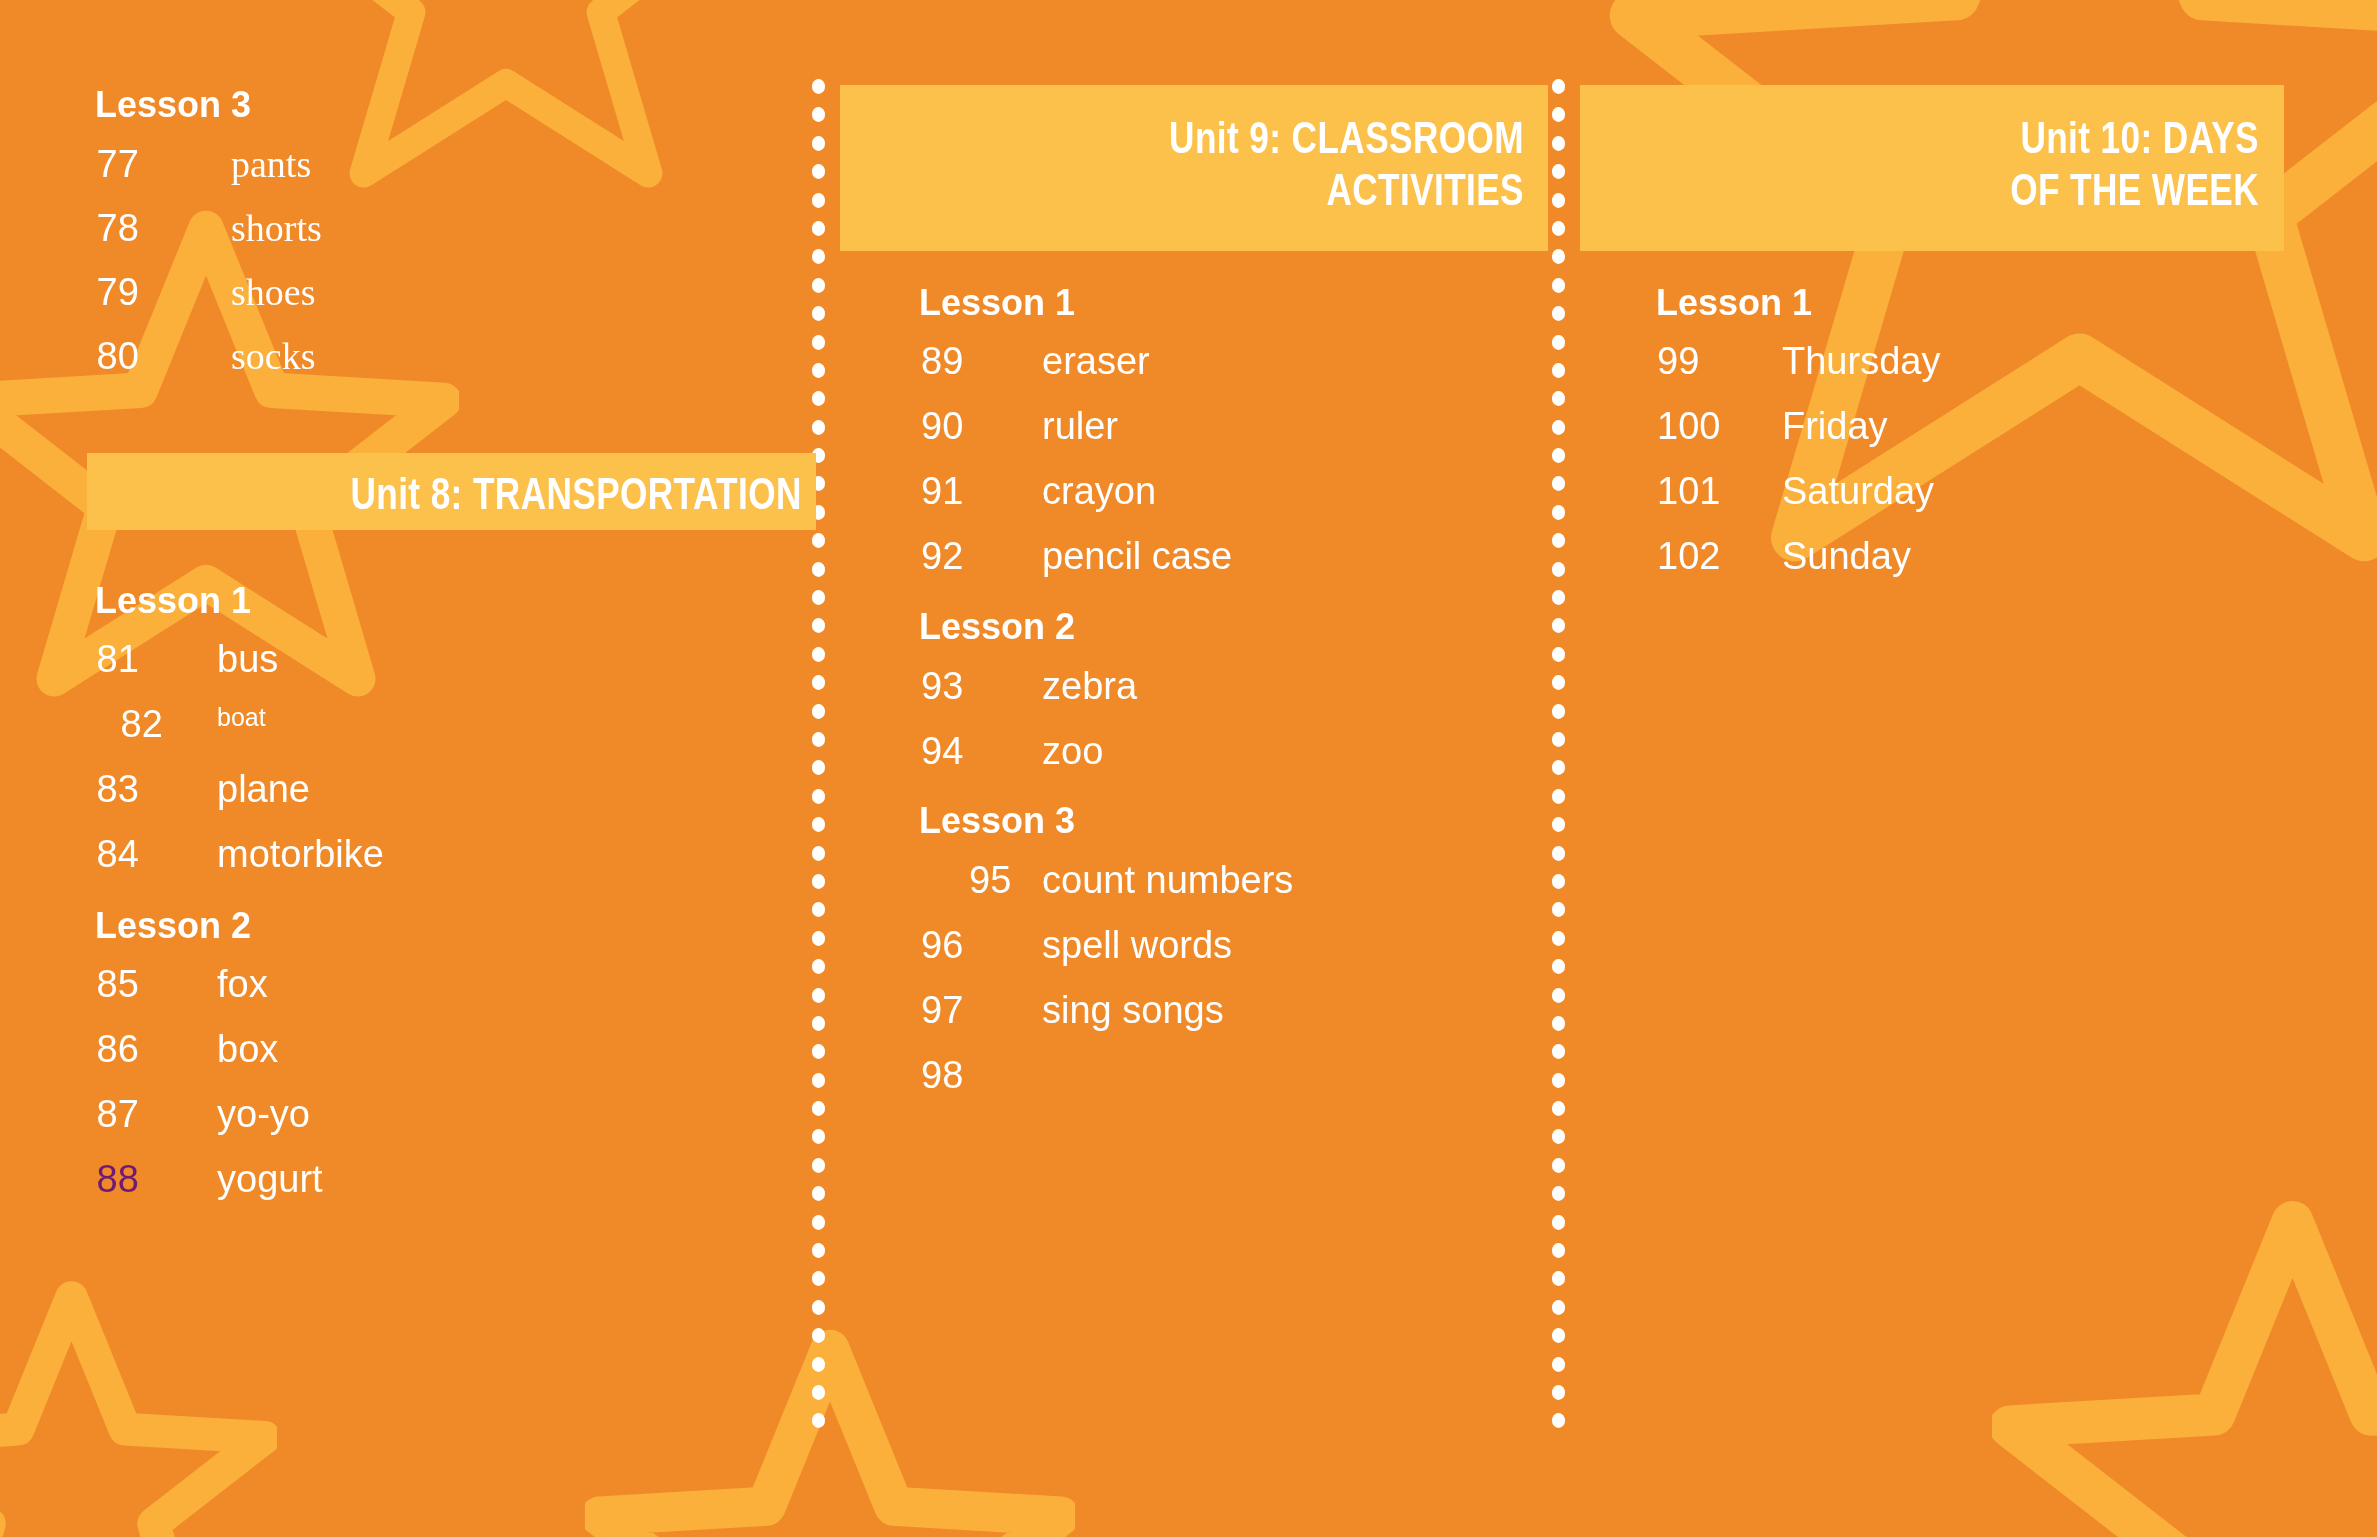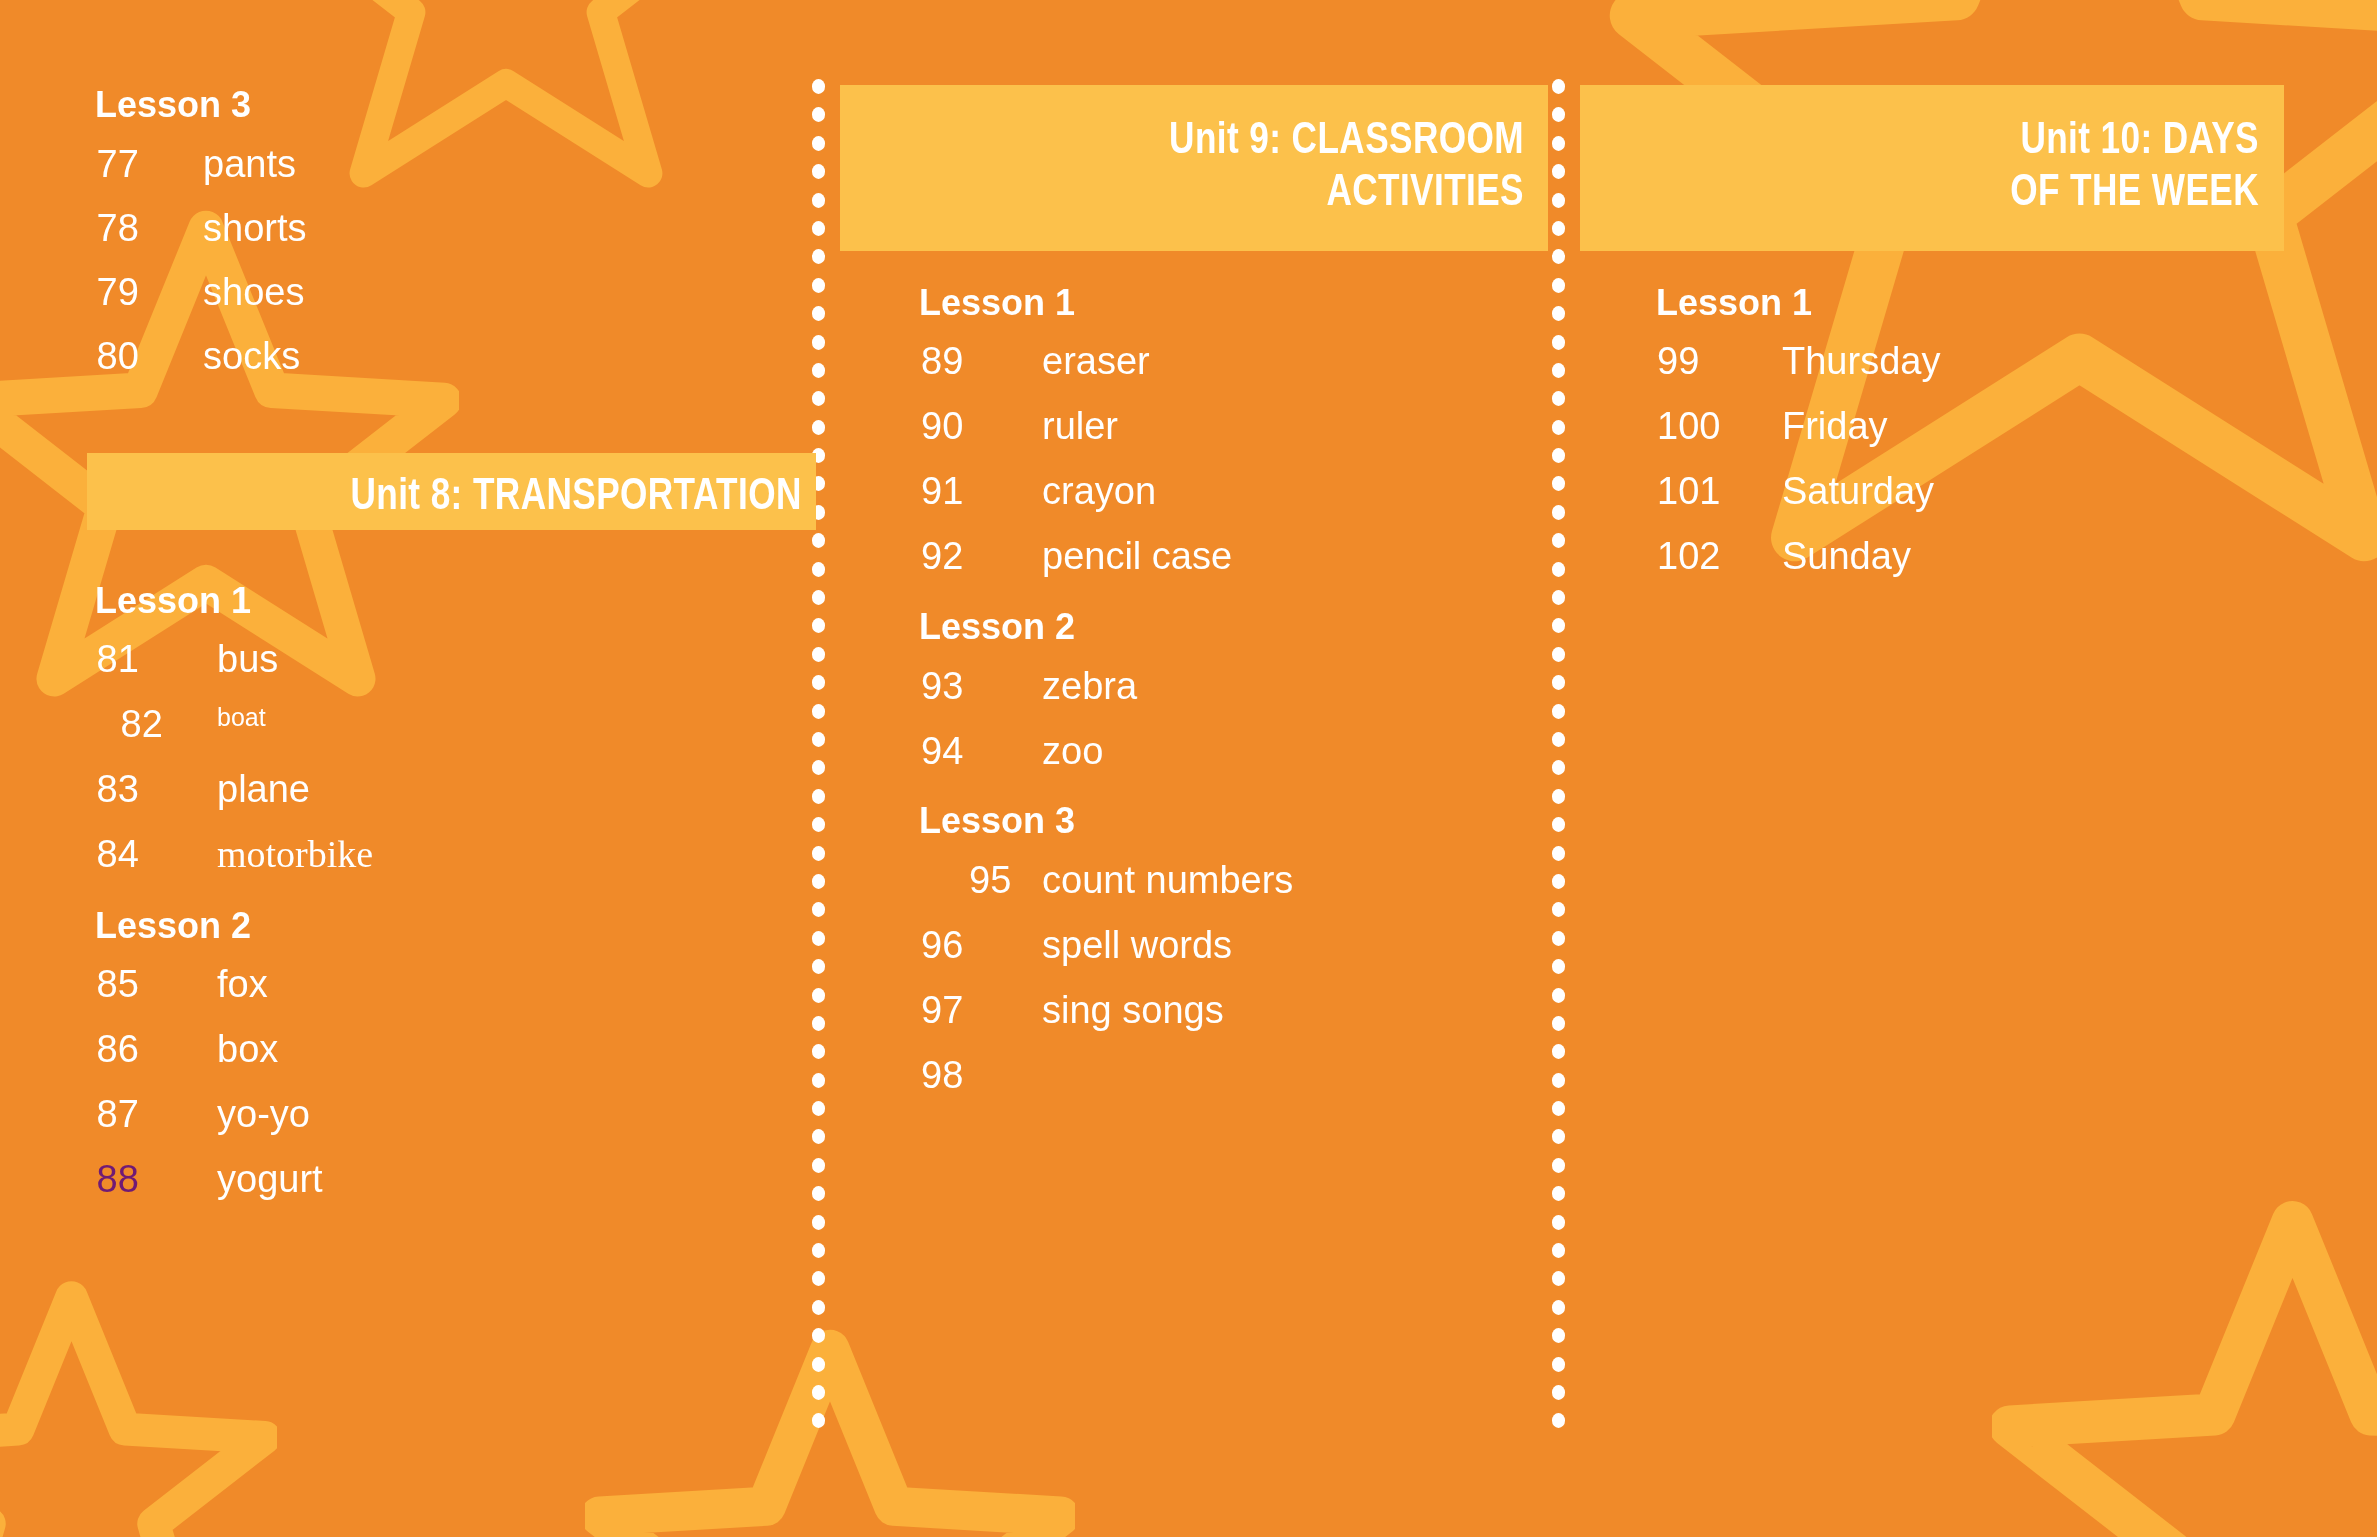--- a/index.html
+++ b/index.html
@@ -272,21 +272,21 @@
 
     <div class="block" style="left:8px; top:87px;">
       <div class="lesson-head">Lesson 3</div>
     </div>
     <div class="num-col" style="left:9.5px; top:145px;">
       <div style="height:64px;"><span style="color:#fff;font-size:38px;line-height:1;">77</span></div>
       <div style="height:64px;"><span style="color:#fff;font-size:38px;line-height:1;">78</span></div>
       <div style="height:64px;"><span style="color:#fff;font-size:38px;line-height:1;">79</span></div>
       <div style="height:64px;"><span style="color:#fff;font-size:38px;line-height:1;">80</span></div>
     </div>
-    <div class="word-col" style="left:116px; top:145px;">
+    <div class="word-col" style="left:144px; top:145px;font-family:Liberation Serif, serif;">
       <div style="height:64px;"><span style="color:#fff;font-size:38px;line-height:1;">pants</span></div>
       <div style="height:64px;"><span style="color:#fff;font-size:38px;line-height:1;">shorts</span></div>
       <div style="height:64px;"><span style="color:#fff;font-size:38px;line-height:1;">shoes</span></div>
       <div style="height:64px;"><span style="color:#fff;font-size:38px;line-height:1;">socks</span></div>
     </div>
 
     <div class="unit-banner" id="banner-unit8">
       <div class="unit-line">Unit 8: TRANSPORTATION</div>
     </div>
 
@@ -296,21 +296,21 @@
     <div class="num-col" style="left:9.5px; top:640px;">
       <div style="height:65px;"><span style="color:#fff;font-size:38px;line-height:1;">81</span></div>
       <div style="height:65px;margin-left:24px;"><span style="color:#fff;font-size:38px;line-height:1;">82</span></div>
       <div style="height:65px;"><span style="color:#fff;font-size:38px;line-height:1;">83</span></div>
       <div style="height:65px;"><span style="color:#fff;font-size:38px;line-height:1;">84</span></div>
     </div>
     <div class="word-col" style="left:130px; top:640px;">
       <div style="height:65px;"><span style="color:#fff;font-size:38px;line-height:1;">bus</span></div>
       <div style="height:65px;"><span style="color:#fff;font-size:25px;line-height:1;">boat</span></div>
       <div style="height:65px;"><span style="color:#fff;font-size:38px;line-height:1;">plane</span></div>
-      <div style="height:65px;font-family:Liberation Serif, serif;"><span style="color:#fff;font-size:38px;line-height:1;">motorbike</span></div>
+      <div style="height:65px;"><span style="color:#fff;font-size:38px;line-height:1;">motorbike</span></div>
     </div>
 
     <div class="block" style="left:8px; top:908px;">
       <div class="lesson-head">Lesson 2</div>
     </div>
     <div class="num-col" style="left:9.5px; top:965px;">
       <div style="height:65px;"><span style="color:#fff;font-size:38px;line-height:1;">85</span></div>
       <div style="height:65px;"><span style="color:#fff;font-size:38px;line-height:1;">86</span></div>
       <div style="height:65px;"><span style="color:#fff;font-size:38px;line-height:1;">87</span></div>
       <div style="height:65px;"><span style="color:#701a75;font-size:38px;line-height:1;">88</span></div>

